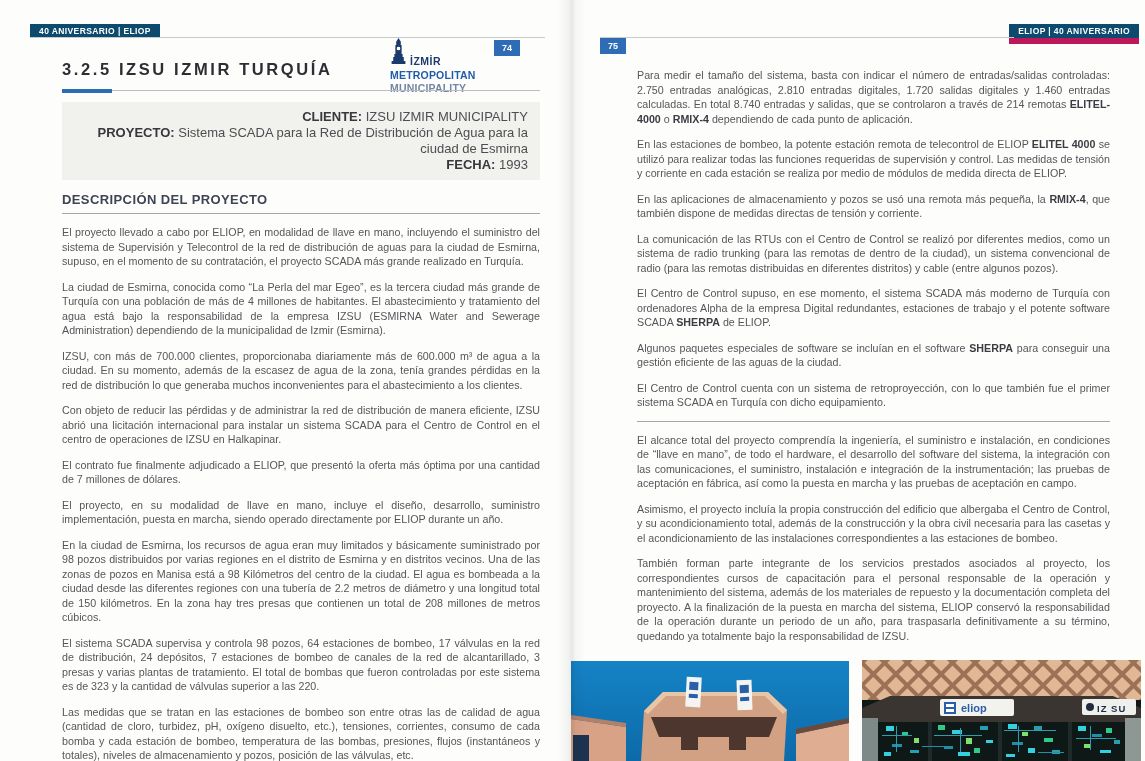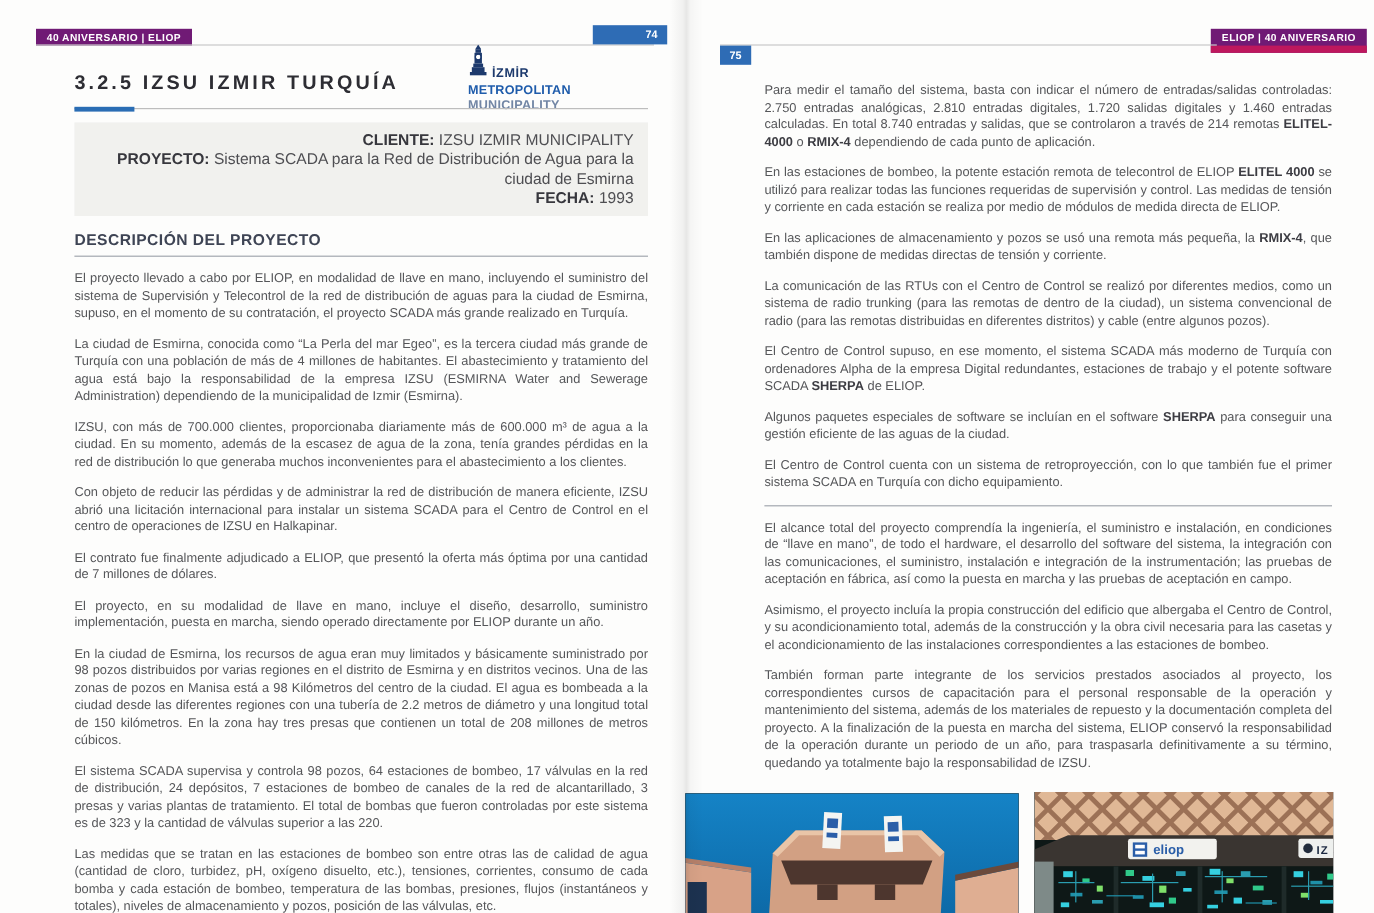--- a/index.html
+++ b/index.html
@@ -9,32 +9,32 @@
     color:#555659;
   }
   .gutter{
     position:absolute;left:558px;top:0;width:28px;height:761px;
     background:linear-gradient(90deg,rgba(0,0,0,0) 0%,rgba(0,0,0,0.05) 40%,rgba(0,0,0,0.09) 50%,rgba(0,0,0,0.03) 62%,rgba(0,0,0,0) 100%);
     pointer-events:none;
   }
   
   .tab{
     position:absolute;top:24px;height:14px;line-height:14px;
-    background:#701a75;color:#ffffff;font-size:8.5px;font-weight:bold;
+    background:#0c4a6e;color:#ffffff;font-size:8.5px;font-weight:bold;
     letter-spacing:.4px;padding:0 9px;white-space:nowrap;
   }
   .tab-left{left:30px;}
   .tab-right{right:6px;border-bottom:6px solid #be185d;}
   .rule-top-left{position:absolute;left:30px;top:37px;width:515px;height:1px;background:#c9c9c9;}
   .rule-top-right{position:absolute;left:600px;top:37px;width:414px;height:1px;background:#c9c9c9;}
   .pagenum{
     position:absolute;width:26px;height:16px;background:#2e6cb5;color:#fff;
     font-size:9px;font-weight:bold;text-align:center;line-height:16px;
   }
-  .pagenum-left{left:494px;top:21px;padding-left:36px;}
+  .pagenum-left{left:494px;top:40px;}
   .pagenum-right{left:600px;top:38px;}
   
   .izmir-logo{position:absolute;left:390px;top:42px;width:110px;}
   .izmir-row1{display:flex;align-items:flex-end;height:26px;}
   .izmir-name{font-size:10.5px;font-weight:bold;color:#1d3a6d;letter-spacing:.5px;margin-left:3px;margin-bottom:1px;}
   .izmir-line2{font-size:10.5px;font-weight:bold;color:#1f5cab;letter-spacing:.2px;margin-top:1px;}
   .izmir-line3{font-size:10.5px;font-weight:bold;color:#7286a5;letter-spacing:.2px;margin-top:1px;}
   
   .col-left{position:absolute;left:62px;top:60px;width:478px;}
   .doc-title{
@@ -54,21 +54,21 @@
     margin:12px 0 6px 0;font-size:13px;font-weight:800;color:#3e4454;letter-spacing:.4px;
   }
   .sec-rule{height:1px;background:#a2a7ae;margin-bottom:11px;}
   .paras p{margin:0 0 11px 0;font-size:10.7px;line-height:14.5px;text-align:justify;color:#555659;}
   .paras p b{color:#3c3c42;}
   
   .col-right{position:absolute;left:637px;top:68px;width:473px;}
   
   .photo{position:absolute;overflow:hidden;background:#0e1817;}
   .photo-building{left:571px;top:661px;width:278px;height:100px;}
-  .photo-controlroom{left:862px;top:660px;width:249px;height:101px;}
+  .photo-controlroom{left:862px;top:660px;width:279px;height:101px;}
   .photo svg{display:block;}
 </style>
 </head>
 <body>
 
 <div class="spread">
 
   <div class="tab tab-left">40 ANIVERSARIO | ELIOP</div>
   <div class="rule-top-left"></div>
   <div class="pagenum pagenum-left">74</div>

